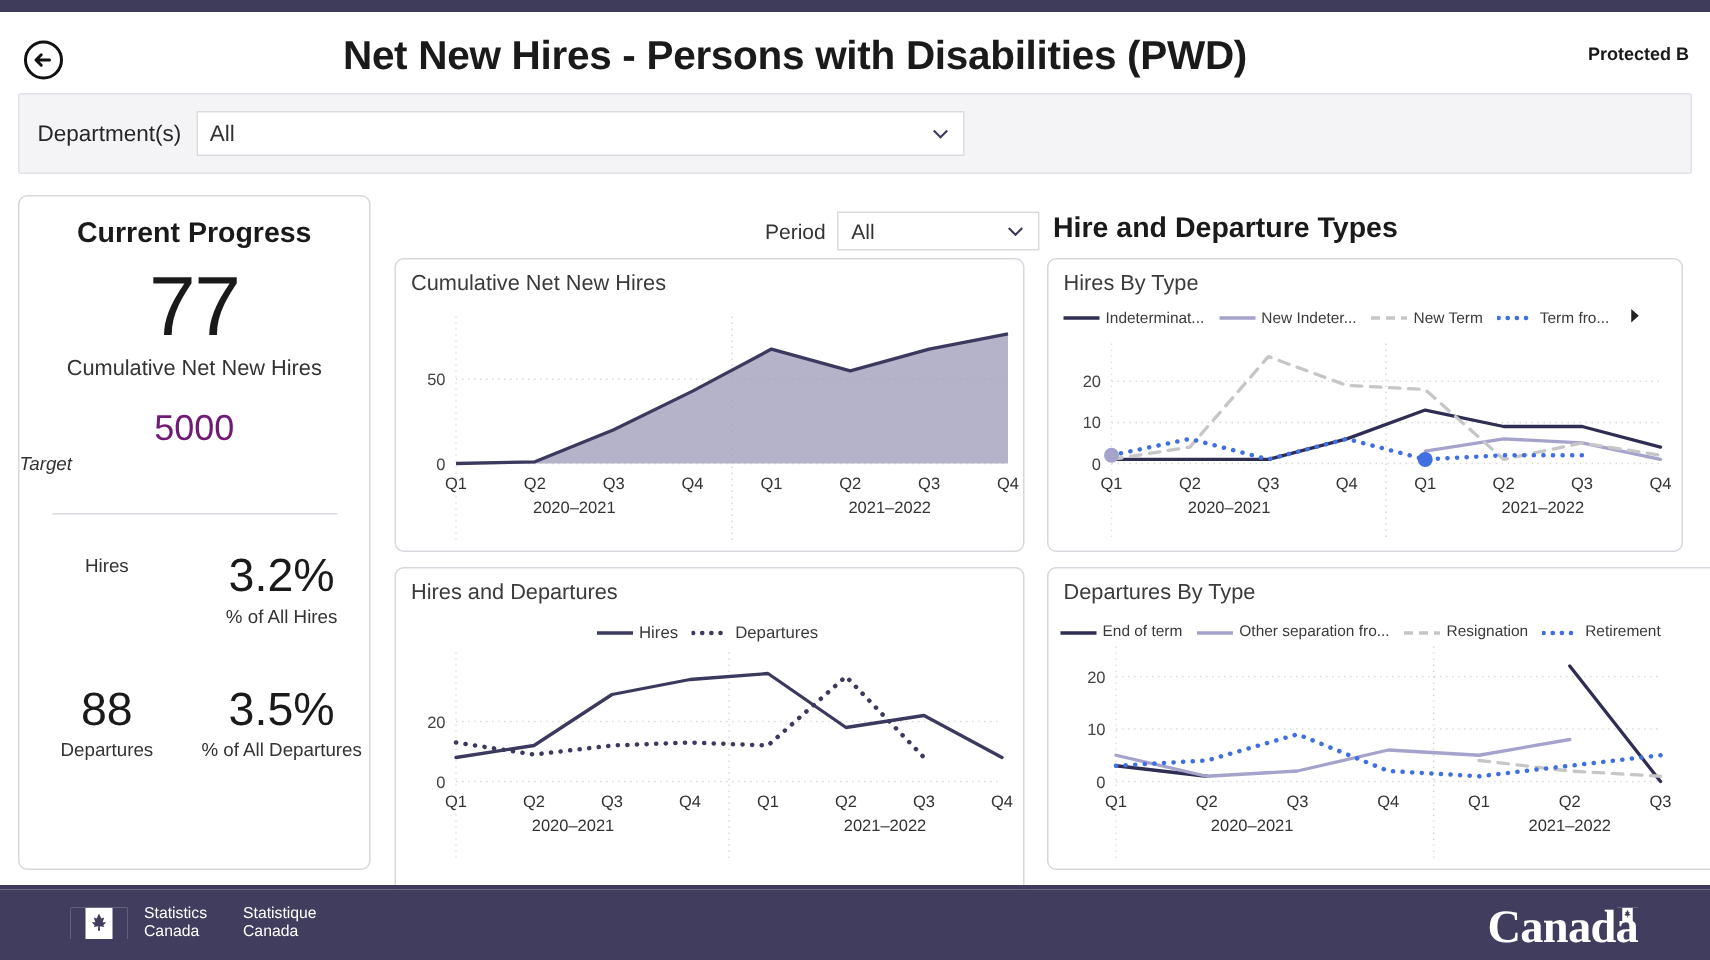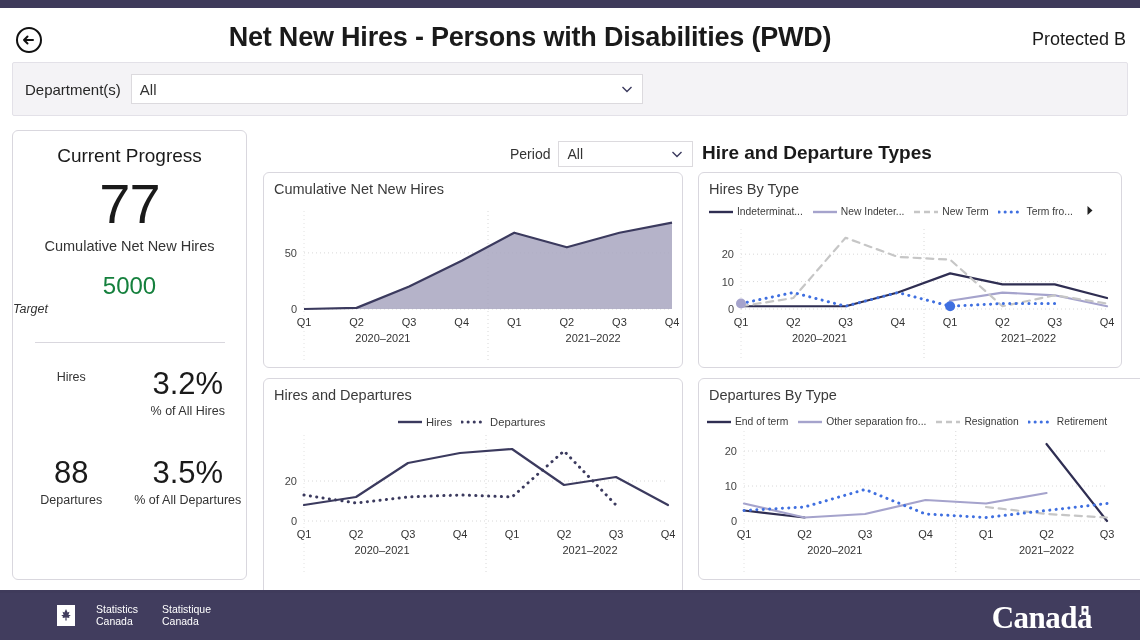--- a/index.html
+++ b/index.html
@@ -19,21 +19,21 @@
   .back-btn {
     position:absolute; left:14px; top:17px; width:30px; height:30px;
     display:flex; align-items:center; justify-content:center; cursor:pointer;
   }
   .page-title {
     position:absolute; left:0; top:14px; width:1060px; text-align:center;
     font-size:27px; font-weight:bold; color:#1a1a1a; letter-spacing:-0.2px;
   }
   .protected {
     position:absolute; right:14px; top:21px;
-    font-size:18px; font-weight:normal; color:#1a1a1a;
+    font-size:12px; font-weight:bold; color:#1a1a1a;
   }
 
   
   .dept-bar {
     position:absolute; left:12px; top:62px; width:1116px; height:54px;
     background:#f4f3f6; border:1px solid #e3e1e8; border-radius:2px;
     display:flex; align-items:center; padding:0 12px;
   }
   .dept-label { font-size:15px; color:#262626; margin-right:10px; white-space:nowrap; }
   .dept-select {
@@ -48,24 +48,24 @@
   }
 
   
   .panel-card {
     position:absolute; background:#fff;
     border:1px solid #d9d7de; border-radius:6px;
   }
 
   
   #progress-panel { left:12px; top:130px; width:235px; height:450px; }
-  .cp-title { text-align:center; font-size:19px; font-weight:normal; color:#1a1a1a; margin-top:14px; }
+  .cp-title { text-align:center; font-size:19px; font-weight:bold; color:#1a1a1a; margin-top:14px; }
   .cp-big { text-align:center; font-size:56px; font-weight:300; color:#1a1a1a; line-height:1.05; margin-top:8px; letter-spacing:-1px;}
   .cp-caption { text-align:center; font-size:14.5px; color:#333; margin-top:4px; }
-  .cp-mid { text-align:center; font-size:24px; font-weight:300; color:#15803d; margin-top:18px; }
+  .cp-mid { text-align:center; font-size:24px; font-weight:300; color:#701a75; margin-top:18px; }
   .cp-sub { text-align:left; font-size:12.5px; color:#333; margin-top:2px;font-style:italic; }
   .cp-rule { width:190px; height:1px; background:#d9d7de; margin:26px auto 0; }
   .cp-grid { display:flex; margin-top:24px; }
   .cp-cell { flex:1; text-align:center; }
   .cp-num { font-size:31px; font-weight:300; color:#1a1a1a; line-height:1.1; }
   .cp-lbl { font-size:12.5px; color:#333; margin-top:3px; }
   .cp-grid.second { margin-top:38px; }
 
   
   .sec-head {

